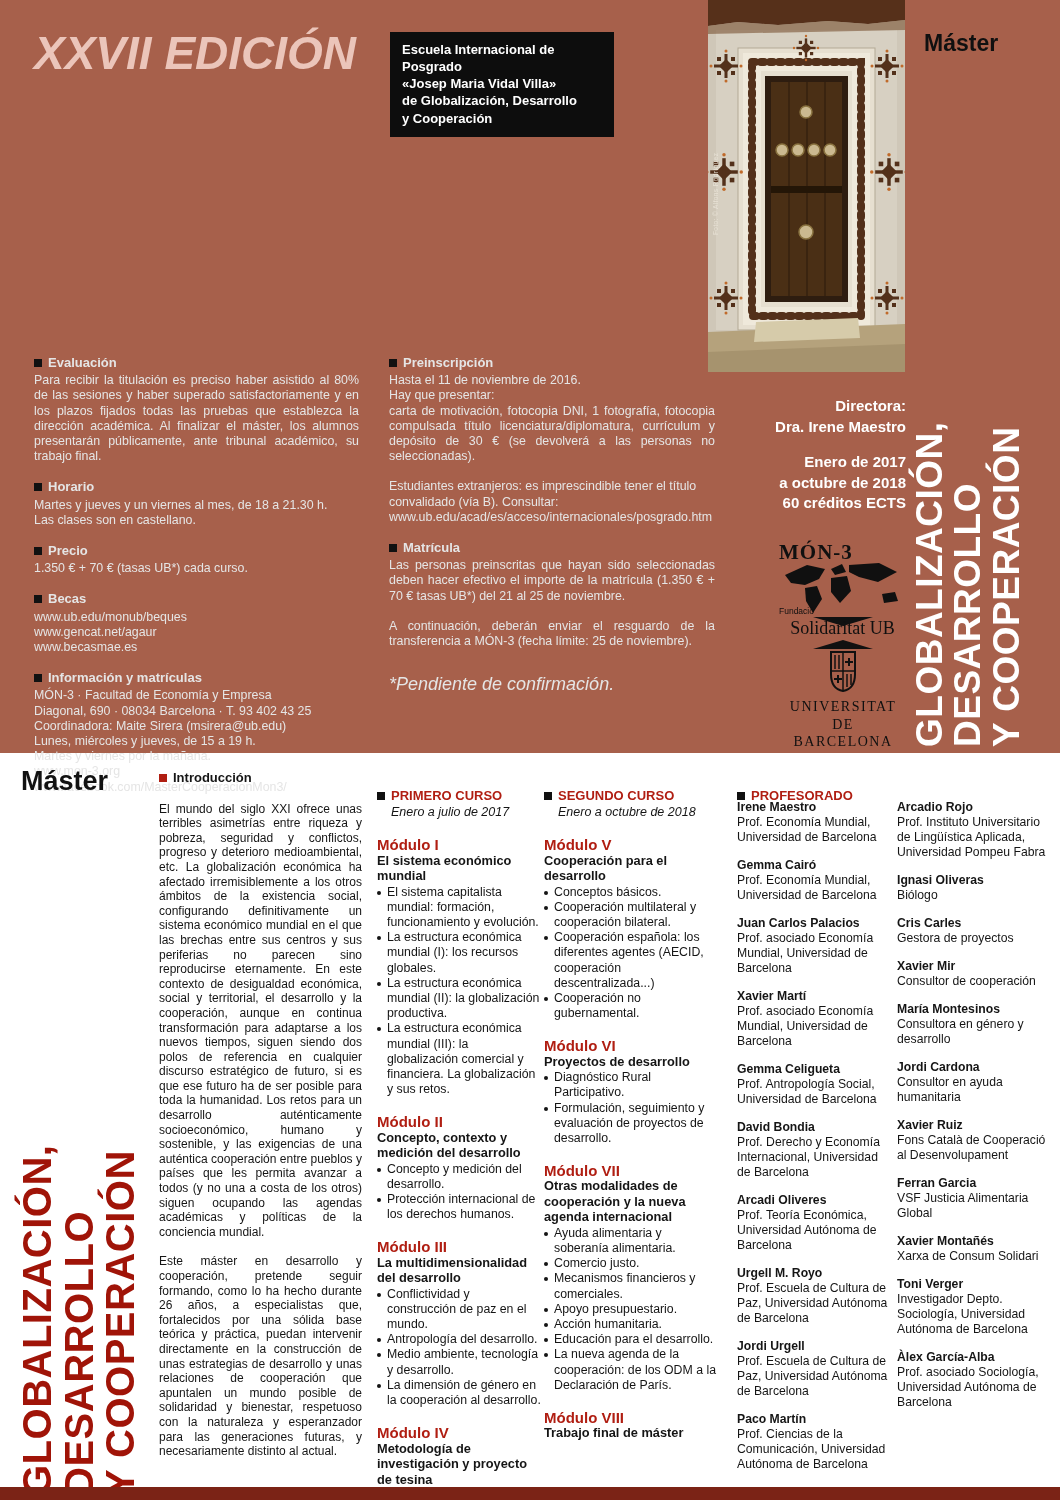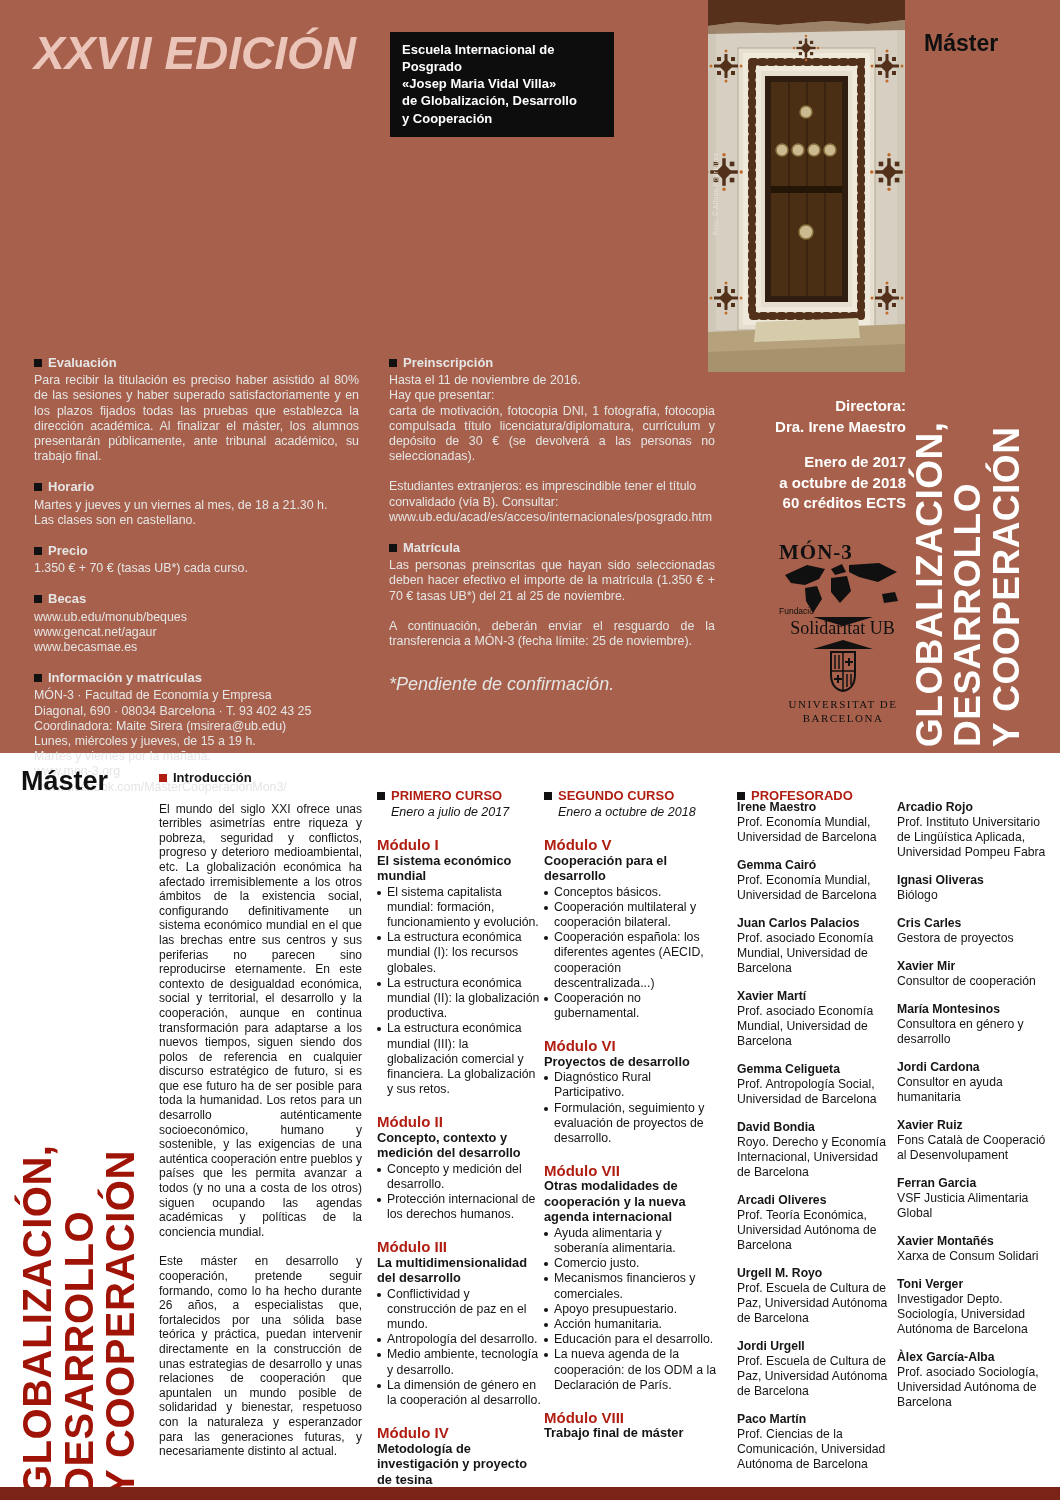--- a/index.html
+++ b/index.html
@@ -41,21 +41,21 @@
   .mon3-text{font-family:"Liberation Serif","DejaVu Serif",serif;font-weight:bold;font-size:21px;
              letter-spacing:1px;display:block;}
   .logo-sol{position:absolute;left:779px;top:606px;width:127px;color:#101010;}
   .sol-small{display:block;font-size:8.5px;margin-bottom:1px;}
   .bow{width:0;height:0;margin:0 auto;}
   .bow.top{border-left:30px solid transparent;border-right:30px solid transparent;border-top:9px solid #111;}
   .bow.bottom{border-left:30px solid transparent;border-right:30px solid transparent;border-bottom:9px solid #111;margin-top:1px;}
   .sol-text{display:block;font-family:"Liberation Serif","DejaVu Serif",serif;font-size:18px;
             text-align:center;margin-top:-8px;position:relative;z-index:1;}
   .logo-ub{position:absolute;left:781px;top:650px;width:124px;text-align:center;color:#101010;}
-  .ub-text{font-family:"Liberation Serif","DejaVu Serif",serif;font-size:11px;letter-spacing:1.5px;
+  .ub-text{font-family:"Liberation Serif","DejaVu Serif",serif;font-size:14px;letter-spacing:1.5px;
            white-space:pre-line;line-height:1.25;margin-top:2px;}
 
   .vtitle{transform:rotate(-90deg);transform-origin:top left;font-weight:bold;white-space:pre-line;}
   .vtitle-top{position:absolute;left:911px;top:747px;width:444px;font-size:37px;line-height:1.04;
               color:#fff;letter-spacing:.5px;}
   .vtitle-bottom{position:absolute;left:17px;top:1496px;width:452px;font-size:40px;line-height:1.04;
                  color:var(--dark_red_title);letter-spacing:.5px;}
 
   
   .master-bottom{position:absolute;left:21px;top:766px;font-size:27px;font-weight:bold;color:#111;}
@@ -397,21 +397,21 @@
         <div class="prof">
           <div class="prof-name">Xavier Martí</div>
           <div class="prof-role">Prof. asociado Economía Mundial, Universidad de Barcelona</div>
         </div>
         <div class="prof">
           <div class="prof-name">Gemma Celigueta</div>
           <div class="prof-role">Prof. Antropología Social, Universidad de Barcelona</div>
         </div>
         <div class="prof">
           <div class="prof-name">David Bondia</div>
-          <div class="prof-role">Royo. Derecho y Economía Internacional, Universidad de Barcelona</div>
+          <div class="prof-role">Prof. Derecho y Economía Internacional, Universidad de Barcelona</div>
         </div>
         <div class="prof">
           <div class="prof-name">Arcadi Oliveres</div>
           <div class="prof-role">Prof. Teoría Económica, Universidad Autónoma de Barcelona</div>
         </div>
         <div class="prof">
           <div class="prof-name">Urgell M. Royo</div>
           <div class="prof-role">Prof. Escuela de Cultura de Paz, Universidad Autónoma de Barcelona</div>
         </div>
         <div class="prof">

